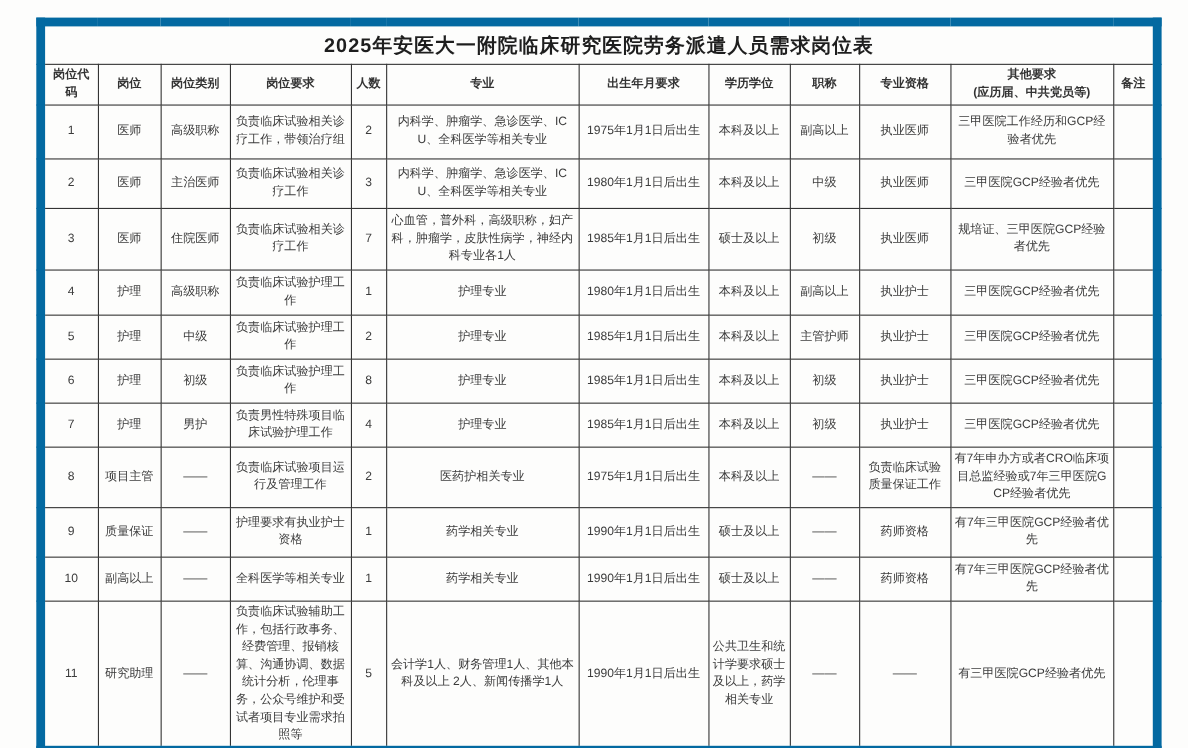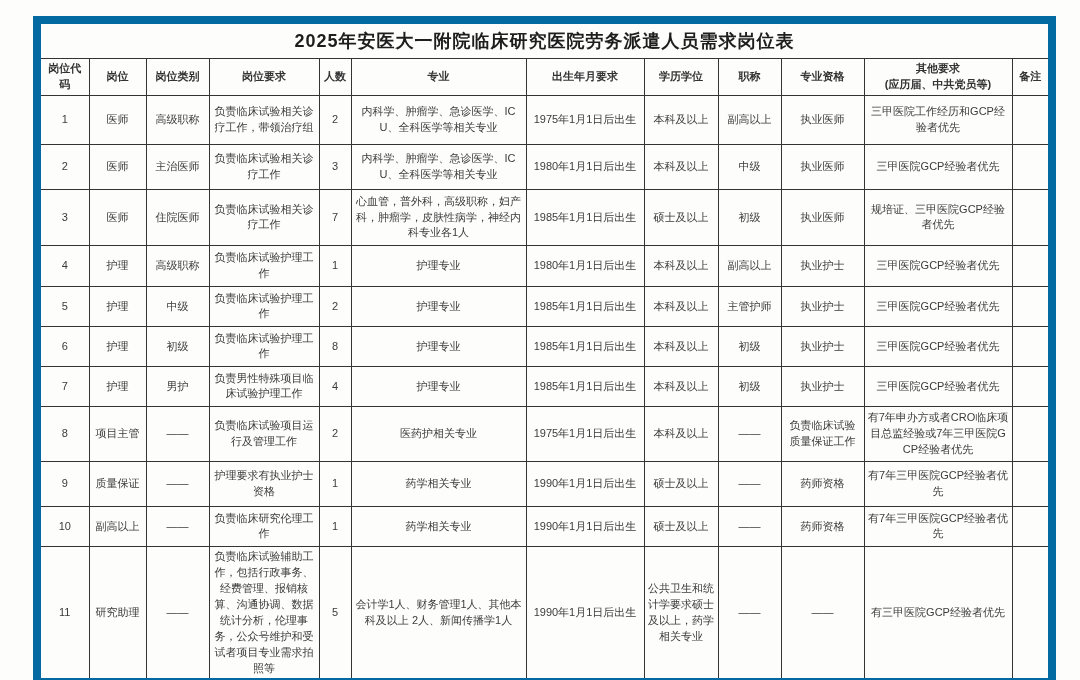--- a/index.html
+++ b/index.html
@@ -225,21 +225,21 @@
           <td>硕士及以上</td>
           <td>——</td>
           <td>药师资格</td>
           <td>有7年三甲医院GCP经验者优先</td>
           <td></td>
         </tr>
         <tr>
           <td>10</td>
           <td>副高以上</td>
           <td>——</td>
-          <td>负责临床研究伦理工作</td>
+          <td>全科医学等相关专业</td>
           <td>1</td>
           <td>药学相关专业</td>
           <td>1990年1月1日后出生</td>
           <td>硕士及以上</td>
           <td>——</td>
           <td>药师资格</td>
           <td>有7年三甲医院GCP经验者优先</td>
           <td></td>
         </tr>
         <tr>

